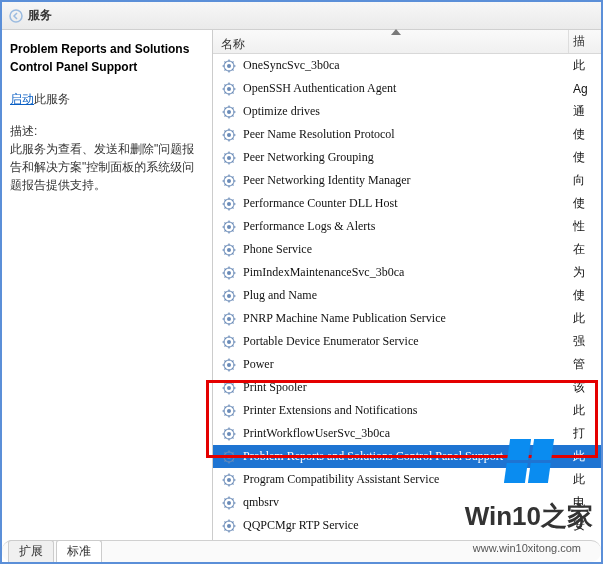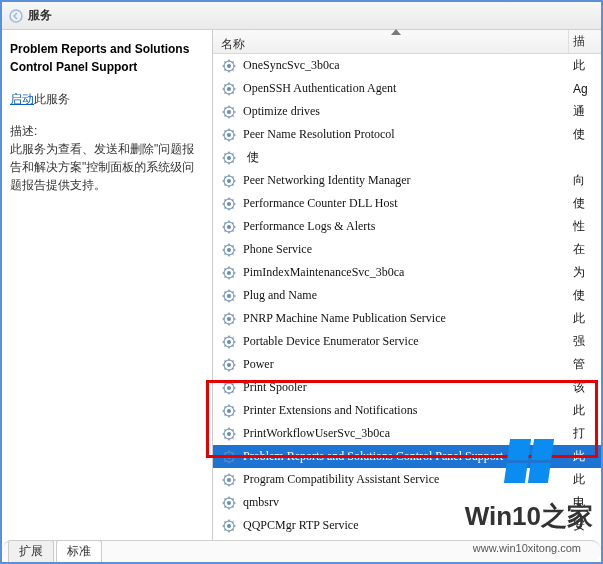--- a/index.html
+++ b/index.html
@@ -295,20 +295,21 @@
                 <line x1="7" y1="11.5" x2="7" y2="13.5"></line>
                 <line x1="0.5" y1="7" x2="2.5" y2="7"></line>
                 <line x1="11.5" y1="7" x2="13.5" y2="7"></line>
                 <line x1="2.5" y1="2.5" x2="4" y2="4"></line>
                 <line x1="10" y1="10" x2="11.5" y2="11.5"></line>
                 <line x1="2.5" y1="11.5" x2="4" y2="10"></line>
                 <line x1="10" y1="4" x2="11.5" y2="2.5"></line>
               </g>
             </svg>
           </span>
+          <span class="svc-name">Peer Networking Grouping</span>
           <span class="svc-desc">使</span>
         </div>
         <div class="row">
           <span class="svc-icon">
             <svg width="14" height="14" viewBox="0 0 14 14">
               <circle cx="7" cy="7" r="5" fill="none" stroke="#6a8bb8" stroke-width="1"></circle>
               <circle cx="7" cy="7" r="2" fill="#6a8bb8"></circle>
               <g stroke="#6a8bb8" stroke-width="1.2">
                 <line x1="7" y1="0.5" x2="7" y2="2.5"></line>
                 <line x1="7" y1="11.5" x2="7" y2="13.5"></line>

